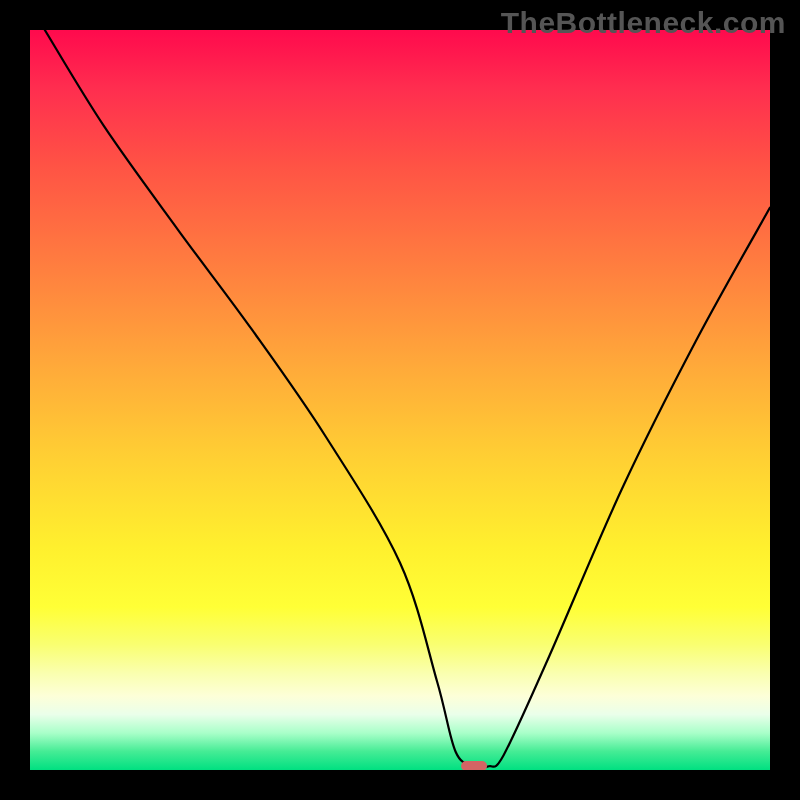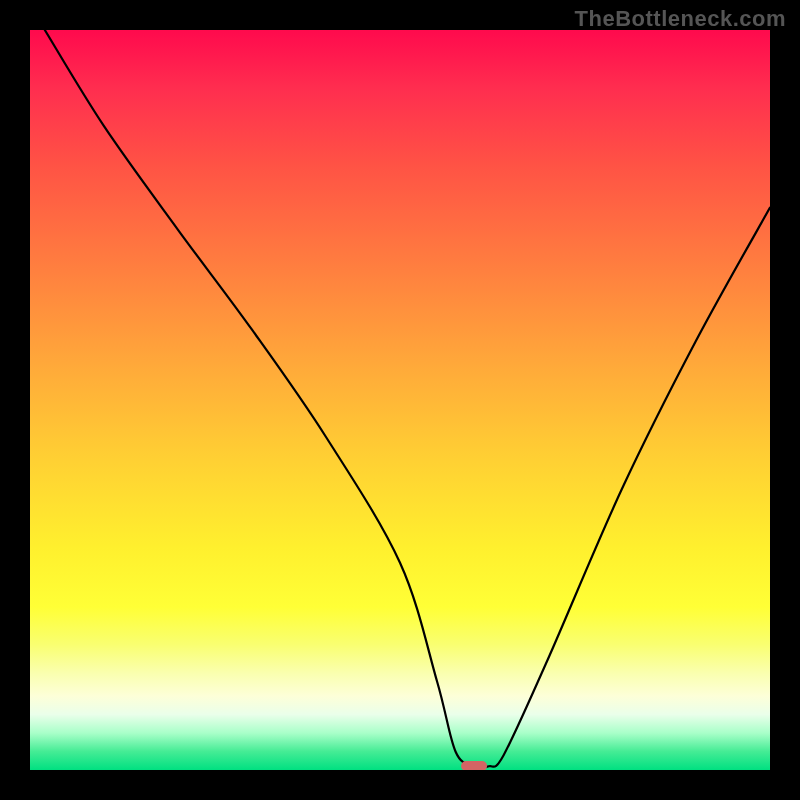--- a/index.html
+++ b/index.html
@@ -15,21 +15,21 @@
     position: relative;
     width: 800px;
     height: 800px;
     background: #000;
   }
   .watermark {
     position: absolute;
     top: 6px;
     right: 14px;
     color: #555;
-    font-size: 22px;
+    font-size: 30px;
     font-weight: 600;
     letter-spacing: 0.5px;
     z-index: 10;
   }
   .plot-area {
     position: absolute;
     left: 30px;
     top: 30px;
     width: 740px;
     height: 740px;

